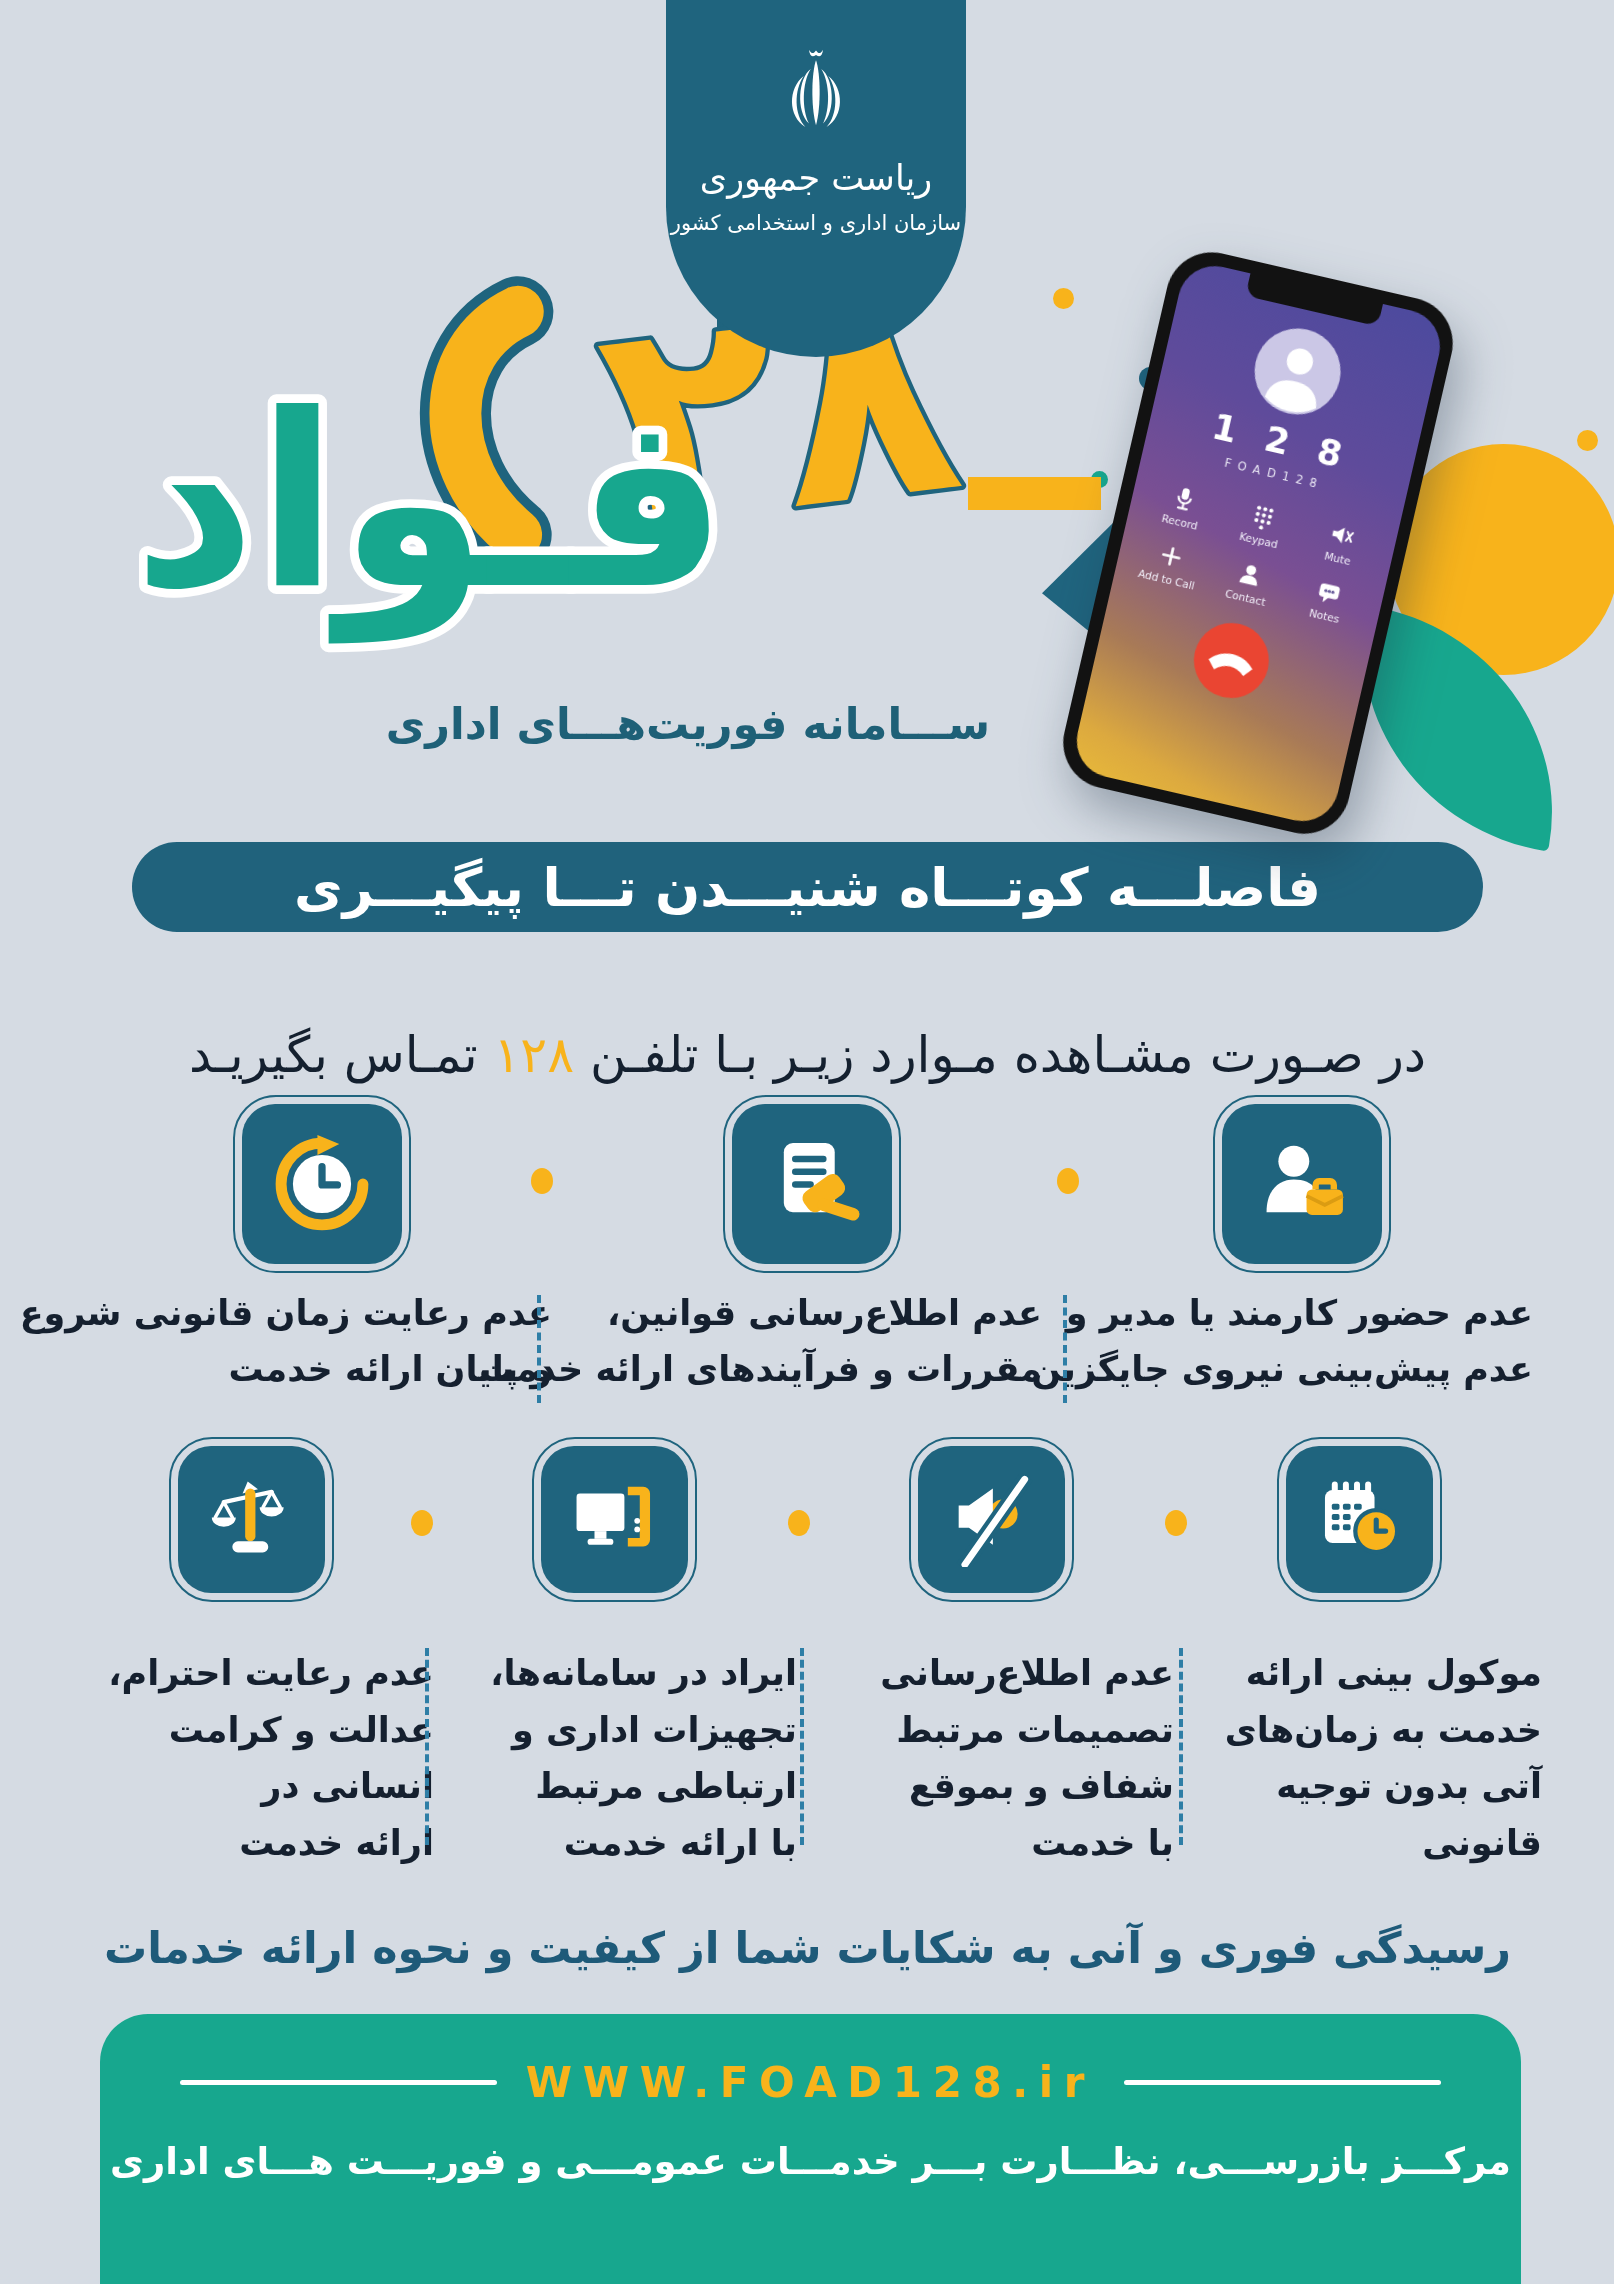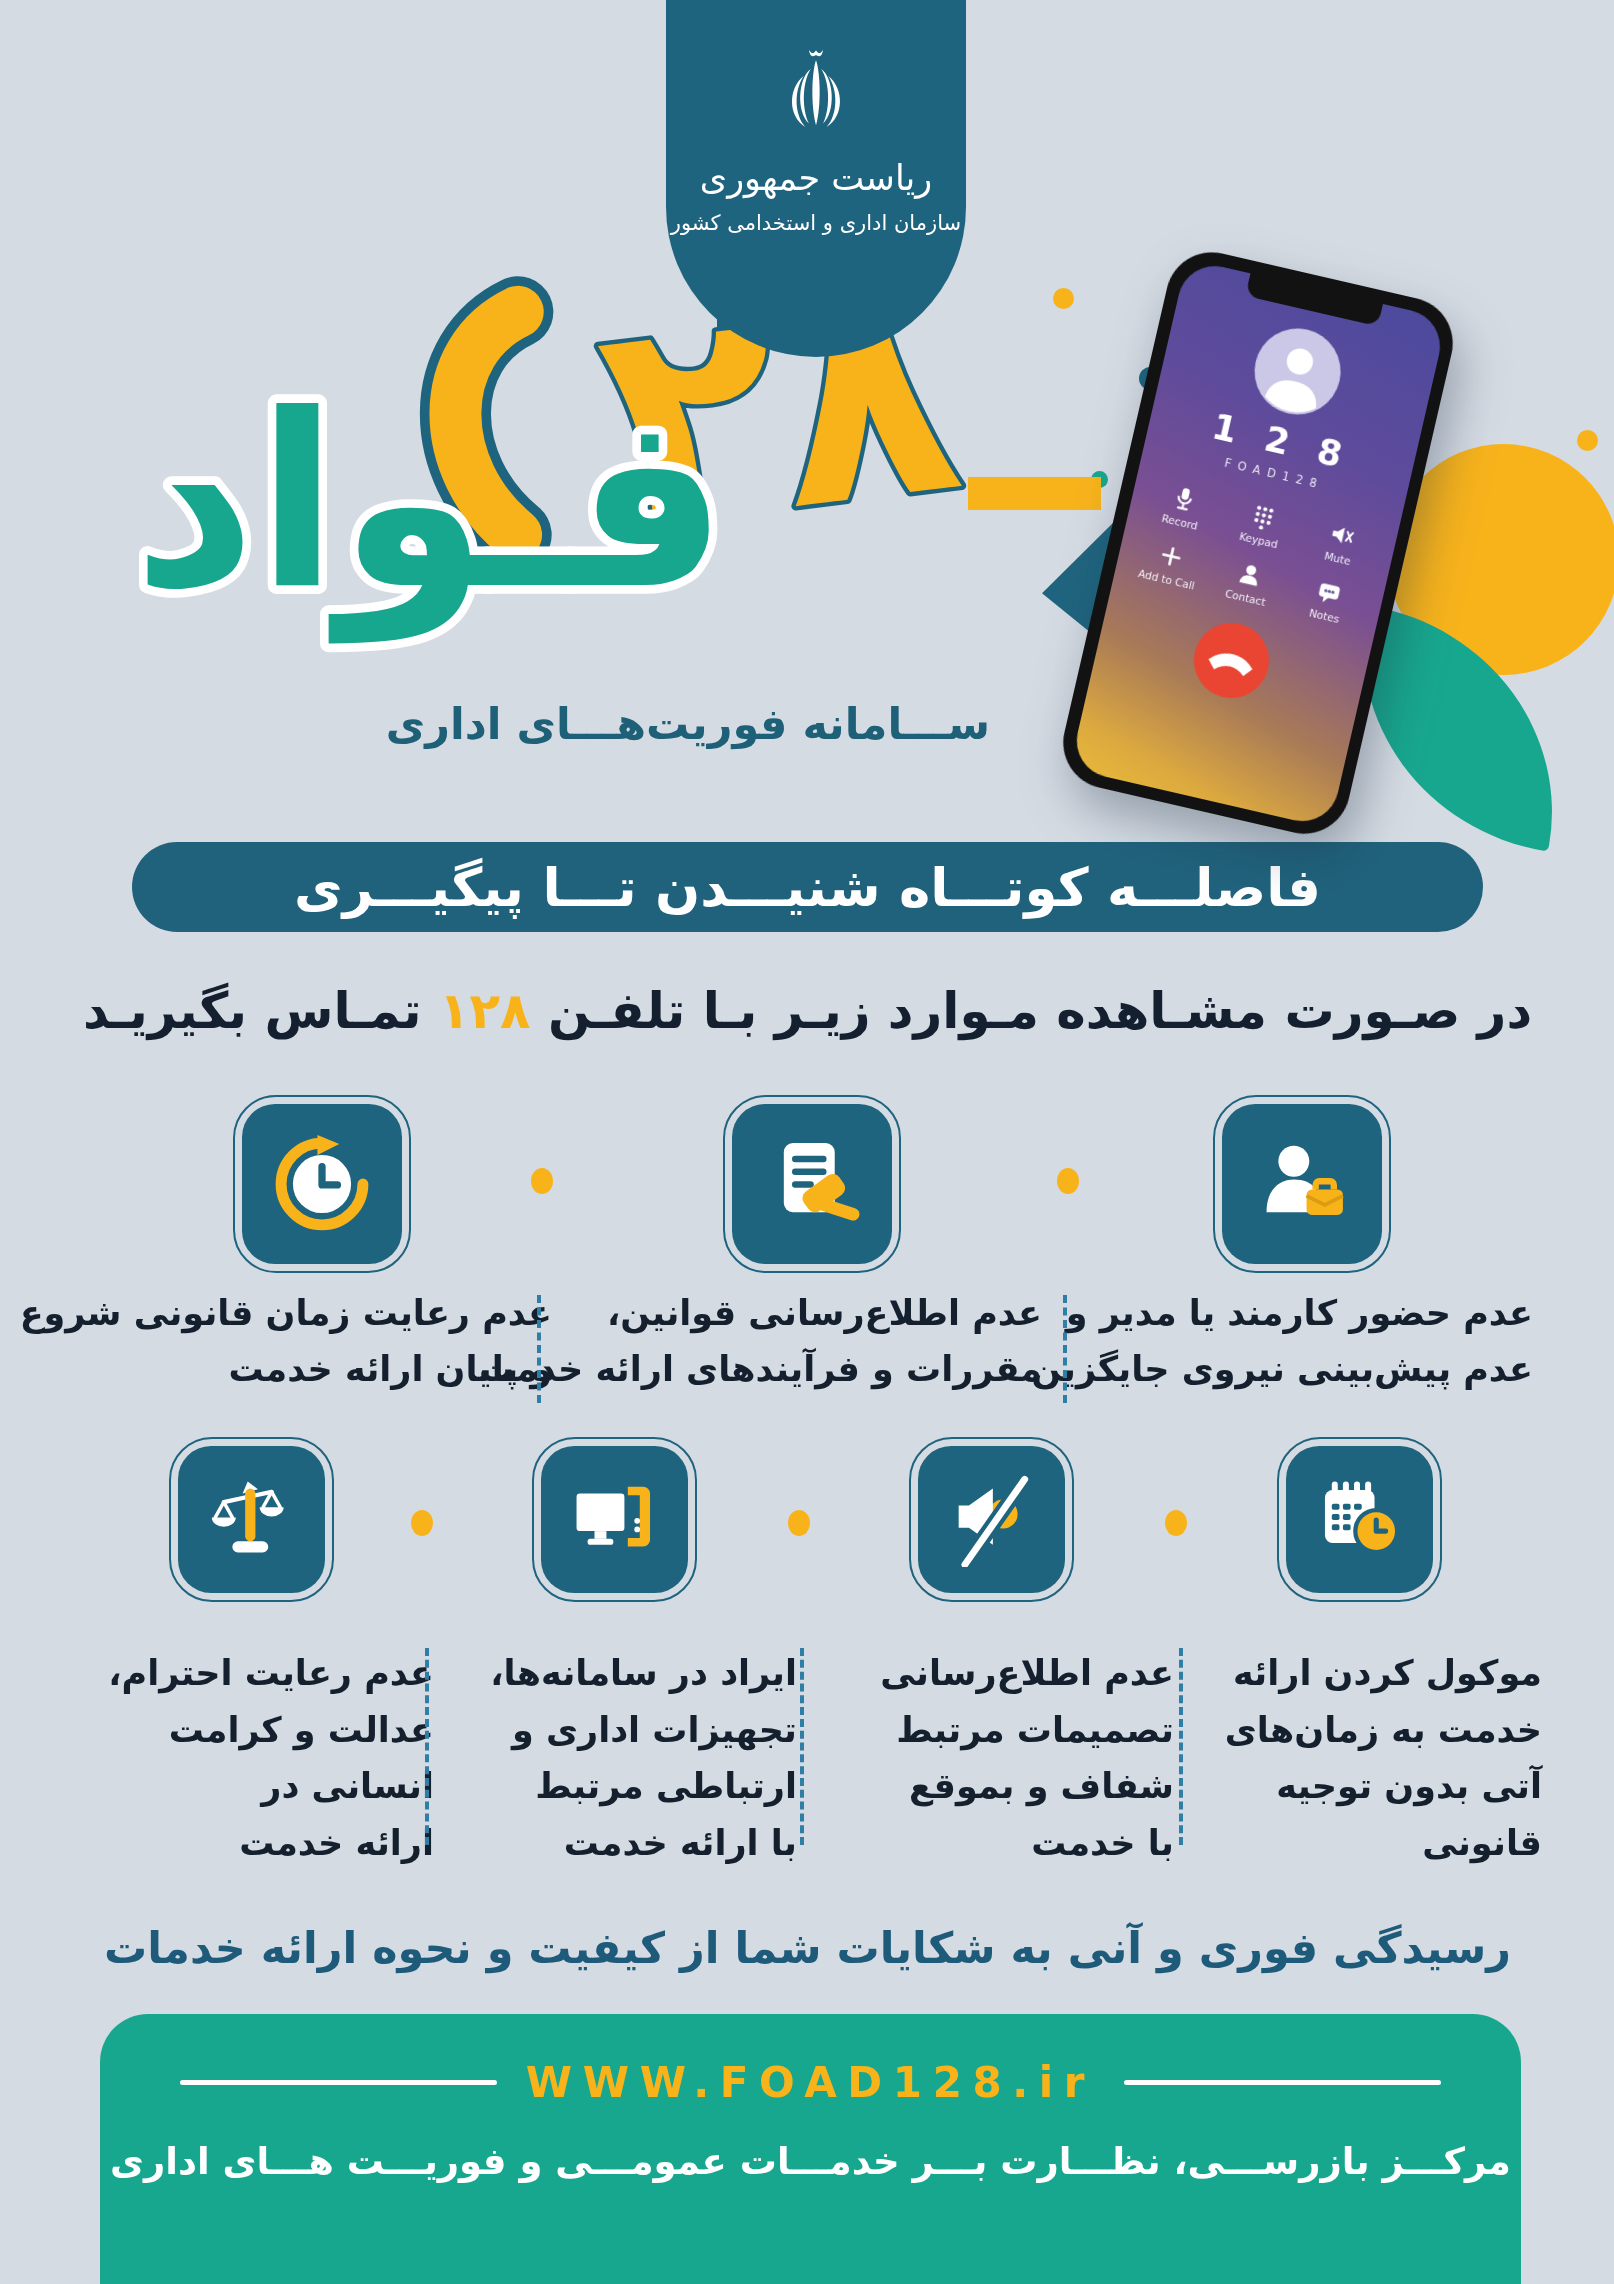--- a/index.html
+++ b/index.html
@@ -55,22 +55,22 @@
   
   .num-svg{position:absolute; left:355px; top:213px; z-index:3;}
   .name-svg{position:absolute; left:123px; top:288px; z-index:3;}
   .subtitle{position:absolute; right:625px; top:699px; color:#1E6077; font-size:43px;
     font-weight:bold; white-space:nowrap; z-index:3;}
   
   .banner{position:absolute; left:132px; top:842px; width:1351px; height:90px;
     background:#20627C; border-radius:45px; display:flex; align-items:center; justify-content:center;}
   .banner-text{color:#fff; font-size:53px; font-weight:bold; white-space:nowrap;}
   
-  .instruction{position:absolute; left:0; width:100%; top:982px; text-align:center;
-    font-size:50px; font-weight:bold; color:#14202F; white-space:nowrap;}
+  .instruction{position:absolute; left:0; width:100%; top:1026px; text-align:center;
+    font-size:50px; font-weight:normal; color:#14202F; white-space:nowrap;}
   .instruction .num{color:#F8B31B;}
   
   .tile{position:absolute; border:2.9px solid #1F647E; border-radius:43px; padding:6.7px; box-sizing:border-box;}
   .tile-inner{width:100%; height:100%; background:#1F647E; border-radius:33px;
     display:flex; align-items:center; justify-content:center;}
   .t185{width:178px; height:178px;}
   .t172{width:165px; height:165px;}
   .caption{position:absolute; text-align:right; color:#15202F; font-weight:bold;}
   .cap1{width:461px; font-size:35px; line-height:1.6; top:1285px;}
   .cap2{width:365px; font-size:35px; line-height:1.62; top:1645px;}
@@ -327,21 +327,21 @@
         <path d="M64 40 a14 11 0 0 0 28 0 z" fill="#fff"></path>
       </svg>
     </div>
   </div>
 
   <div class="sep-dot" style="left:1165px; top:1510px;"></div>
   <div class="sep-dot" style="left:788px; top:1510px;"></div>
   <div class="sep-dot" style="left:411px; top:1510px;"></div>
 
   <div class="caption cap2" style="left:1177px;">
-    <span>موکول کردن ارائه</span>
+    <span>موکول بینی ارائه</span>
       <span>خدمت به زمان‌های</span>
     <span>آتی بدون توجیه</span>
       <span>قانونی</span>
   </div>
   <div class="caption cap2" style="left:809px;">
     <span>عدم اطلاع‌رسانی</span>
       <span>تصمیمات مرتبط</span>
     <span>شفاف و بموقع</span>
       <span>با خدمت</span>
   </div>

